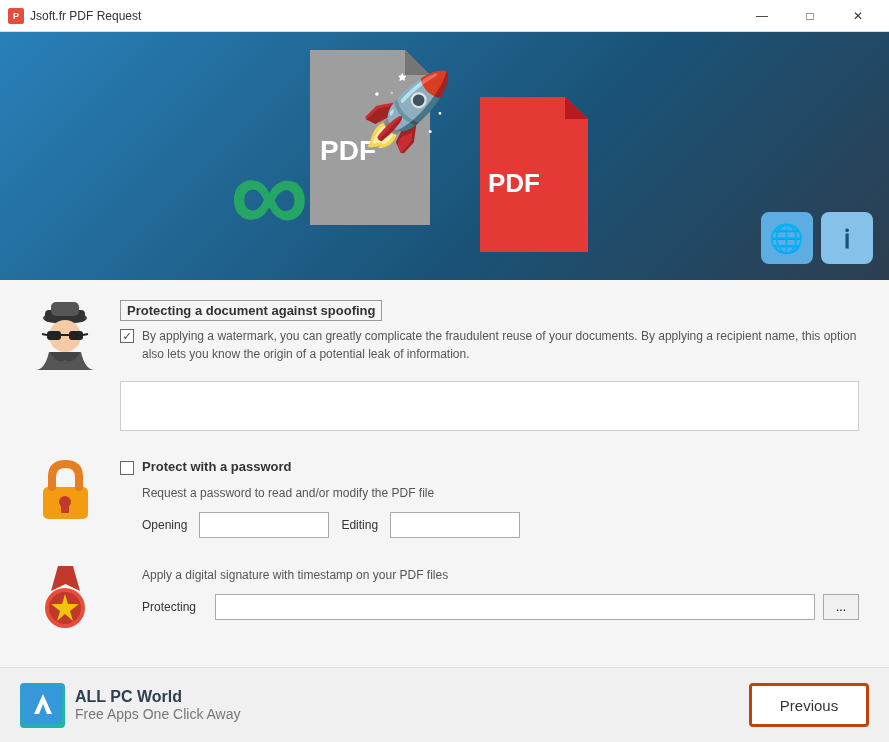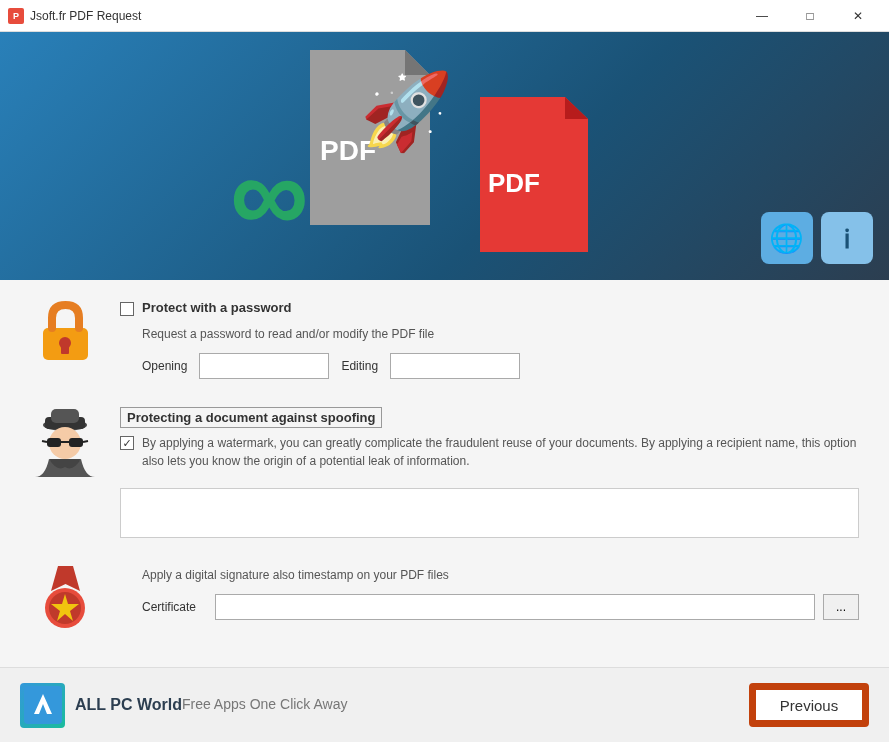--- a/index.html
+++ b/index.html
@@ -242,21 +242,21 @@
       background: linear-gradient(135deg, #3498db, #1abc9c);
       border-radius: 4px;
       display: flex;
       align-items: center;
       justify-content: center;
       font-size: 22px;
     }
 
     .brand-text {
       display: flex;
-      flex-direction: row;
+      flex-direction: column;
     }
 
     .brand-name {
       font-size: 16px;
       font-weight: bold;
       color: #2c3e50;
     }
 
     .brand-tagline {
       font-size: 14px;
@@ -264,21 +264,21 @@
     }
 
     .footer-buttons {
       display: flex;
       gap: 10px;
     }
 
     .nav-btn {
       width: 120px;
       height: 44px;
-      border: 7px solid #c2410c;
+      border: 3px solid #c2410c;
       border-radius: 4px;
       font-size: 15px;
       cursor: pointer;
       background: white;
       color: #333;
       margin-left: 31px;
     }
 
     
     .spy-svg { width: 60px; height: 70px; }
@@ -360,20 +360,50 @@
     <button class="banner-btn banner-btn-globe">
       <span>🌐</span>
     </button>
     <button class="banner-btn banner-btn-info">
       <span style="font-size:26px; font-weight:bold; color:#1a5276;">ℹ</span>
     </button>
   </div>
 </div>
 
 <div class="main-content">
+
+  <div class="section-row">
+    <div class="section-icon">
+      <svg class="spy-svg" viewBox="0 0 60 70" xmlns="http://www.w3.org/2000/svg">
+
+        <ellipse cx="30" cy="18" rx="22" ry="6" fill="#444"></ellipse>
+        <rect x="10" y="10" width="40" height="12" rx="4" fill="#333"></rect>
+        <rect x="16" y="2" width="28" height="14" rx="5" fill="#555"></rect>
+
+        <circle cx="30" cy="36" r="16" fill="#f5cba7"></circle>
+
+        <rect x="12" y="31" width="14" height="9" rx="3" fill="#222"></rect>
+        <rect x="34" y="31" width="14" height="9" rx="3" fill="#222"></rect>
+        <line x1="26" y1="35" x2="34" y2="35" stroke="#222" stroke-width="2"></line>
+        <line x1="12" y1="35" x2="7" y2="34" stroke="#222" stroke-width="2"></line>
+        <line x1="48" y1="35" x2="53" y2="34" stroke="#222" stroke-width="2"></line>
+
+        <path d="M14 52 Q10 70 0 70 L60 70 Q50 70 46 52 Q38 60 30 60 Q22 60 14 52Z" fill="#555"></path>
+        <path d="M14 52 Q22 65 30 60 Q38 65 46 52" fill="#444"></path>
+      </svg>
+    </div>
+    <div class="section-body">
+      <div class="section-title">Protecting a document against spoofing</div>
+      <div class="checkbox-row">
+        <div class="checked-box">✓</div>
+        <div class="section-desc">By applying a watermark, you can greatly complicate the fraudulent reuse of your documents. By applying a recipient name, this option also lets you know the origin of a potential leak of information.</div>
+      </div>
+      <input type="text" class="watermark-input" style="display: block;">
+    </div>
+  </div>
 
   <div class="section-row">
     <div class="section-icon">
       <svg class="lock-svg" viewBox="0 0 55 65" xmlns="http://www.w3.org/2000/svg">
 
         <rect x="5" y="28" width="45" height="32" rx="5" fill="#f39c12"></rect>
 
         <path d="M14 28 L14 18 Q14 5 27.5 5 Q41 5 41 18 L41 28" stroke="#e67e22" stroke-width="8" fill="none" stroke-linecap="round"></path>
 
         <circle cx="27" cy="43" r="6" fill="#c0392b"></circle>
@@ -390,64 +420,34 @@
         <label class="field-label">Opening</label>
         <input type="password" class="password-input" style="">
         <label class="field-label">Editing</label>
         <input type="password" class="password-input" style="">
       </div>
     </div>
   </div>
 
   <div class="section-row">
     <div class="section-icon">
-      <svg class="spy-svg" viewBox="0 0 60 70" xmlns="http://www.w3.org/2000/svg">
-
-        <ellipse cx="30" cy="18" rx="22" ry="6" fill="#444"></ellipse>
-        <rect x="10" y="10" width="40" height="12" rx="4" fill="#333"></rect>
-        <rect x="16" y="2" width="28" height="14" rx="5" fill="#555"></rect>
-
-        <circle cx="30" cy="36" r="16" fill="#f5cba7"></circle>
-
-        <rect x="12" y="31" width="14" height="9" rx="3" fill="#222"></rect>
-        <rect x="34" y="31" width="14" height="9" rx="3" fill="#222"></rect>
-        <line x1="26" y1="35" x2="34" y2="35" stroke="#222" stroke-width="2"></line>
-        <line x1="12" y1="35" x2="7" y2="34" stroke="#222" stroke-width="2"></line>
-        <line x1="48" y1="35" x2="53" y2="34" stroke="#222" stroke-width="2"></line>
-
-        <path d="M14 52 Q10 70 0 70 L60 70 Q50 70 46 52 Q38 60 30 60 Q22 60 14 52Z" fill="#555"></path>
-        <path d="M14 52 Q22 65 30 60 Q38 65 46 52" fill="#444"></path>
-      </svg>
-    </div>
-    <div class="section-body">
-      <div class="section-title">Protecting a document against spoofing</div>
-      <div class="checkbox-row">
-        <div class="checked-box">✓</div>
-        <div class="section-desc">By applying a watermark, you can greatly complicate the fraudulent reuse of your documents. By applying a recipient name, this option also lets you know the origin of a potential leak of information.</div>
-      </div>
-      <input type="text" class="watermark-input" style="display: block;">
-    </div>
-  </div>
-
-  <div class="section-row">
-    <div class="section-icon">
       <svg class="medal-svg" viewBox="0 0 55 65" xmlns="http://www.w3.org/2000/svg">
 
         <polygon points="20,0 35,0 42,25 27.5,18 13,25" fill="#c0392b"></polygon>
 
         <circle cx="27" cy="42" r="20" fill="#e74c3c"></circle>
         <circle cx="27" cy="42" r="16" fill="#c0392b"></circle>
 
         <polygon points="27,28 30,38 41,38 32,45 35,55 27,48 19,55 22,45 13,38 24,38" fill="#f1c40f"></polygon>
       </svg>
     </div>
     <div class="section-body">
-      <div class="section-desc" style="margin-left:22px;">Apply a digital signature also timestamp on your PDF files</div>
+      <div class="section-desc" style="margin-left:22px;">Apply a digital signature with timestamp on your PDF files</div>
       <div class="certificate-row" style="margin-left:22px;">
-        <span class="cert-label">Certificate</span>
+        <span class="cert-label">Protecting</span>
         <input type="text" class="cert-input" style="">
         <button class="cert-browse-btn">...</button>
       </div>
     </div>
   </div>
 
 </div>
 
 <div class="footer">
   <div class="footer-brand">

